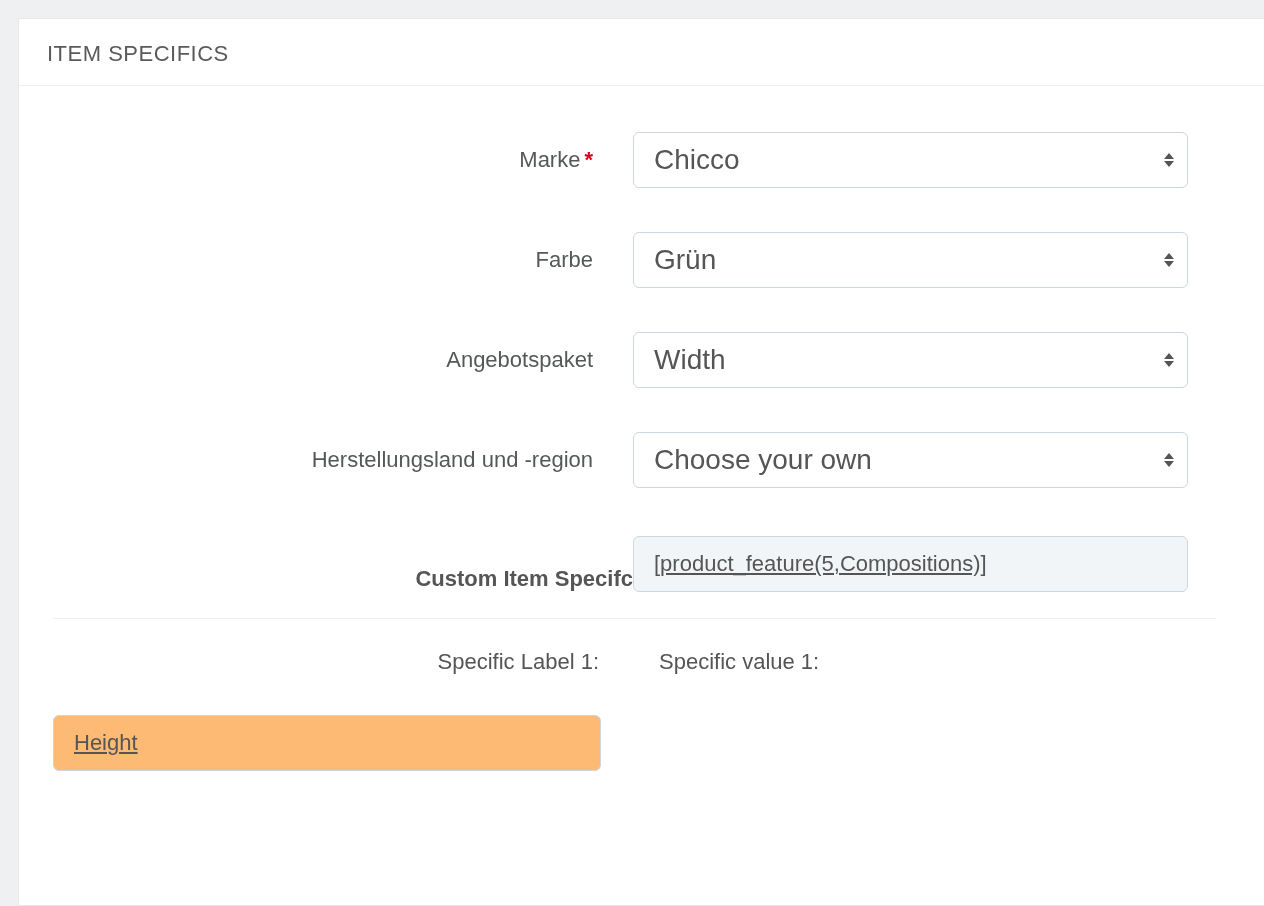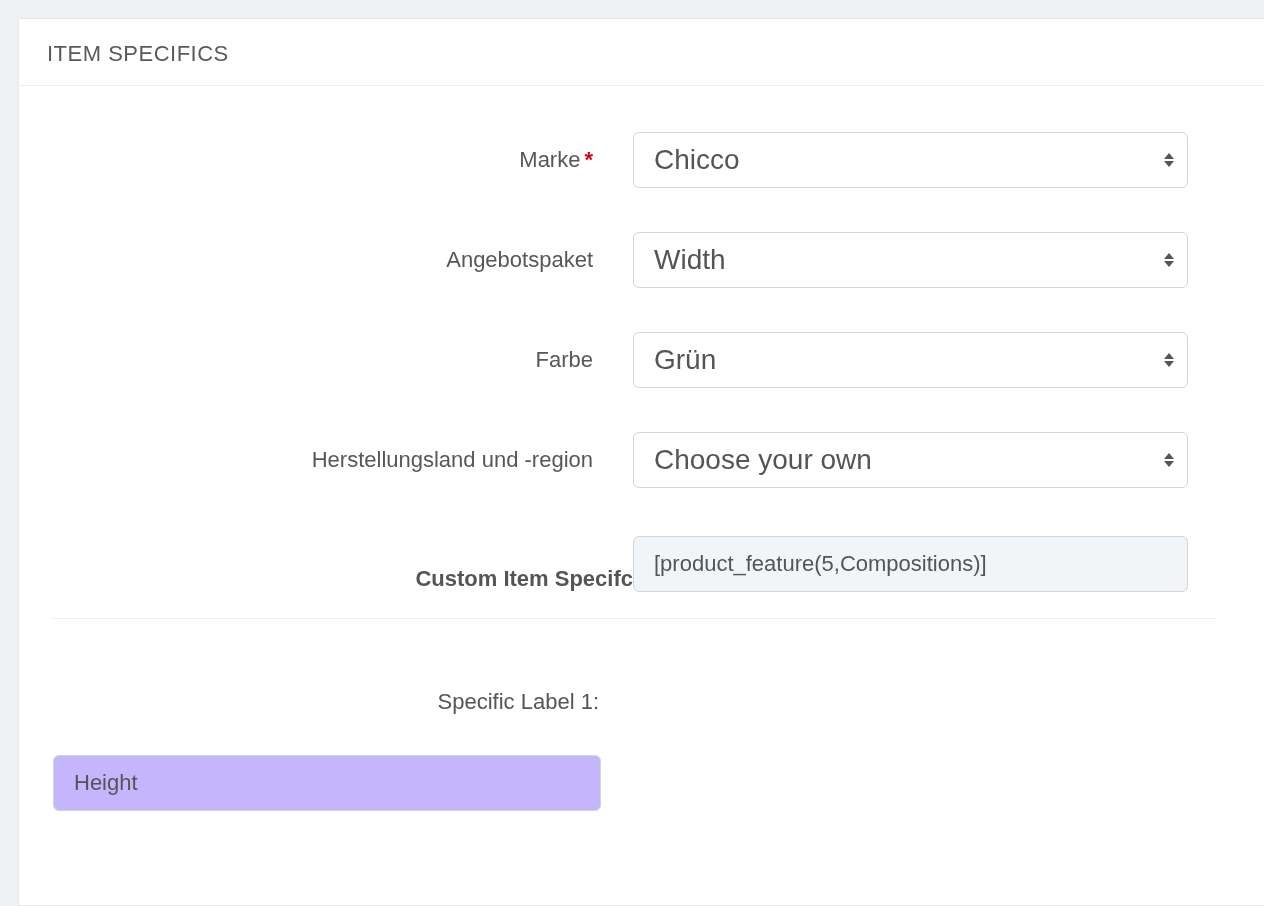--- a/index.html
+++ b/index.html
@@ -100,40 +100,41 @@
 .text-input {
   width: 555px;
   height: 56px;
   border: 1px solid #cfd6dc;
   border-radius: 6px;
   background: #f2f5f7;
   padding: 0 20px;
   font-size: 22px;
   color: #555;
   font-family: inherit;
+  text-decoration: underline;
 }
 .text-input.white {
-  background: #c4b5fd;
+  background: #fdba74;
 }
 .subsection-title {
   font-size: 22px;
   font-weight: 700;
   color: #555;
   margin-top: 30px;
   padding-bottom: 22px;
   text-align: right;
 }
 .divider {
   border-top: 1px solid #eee;
   margin-top: 10px;
 }
 .custom-labels-row {
   display: flex;
   gap: 56px;
-  margin-top: 70px;
+  margin-top: 30px;
 }
 .custom-labels-row .cl {
   font-size: 22px;
   color: #555;
 }
 .cl1 { width: 548px; text-align: right; padding-right: 2px; }
 .cl2 { width: 555px; text-align: left; padding-left: 2px; }
 .custom-inputs-row {
   display: flex;
   gap: 56px;
@@ -163,37 +164,37 @@
           <input type="text" readonly="" class="select-input" value="Chicco" style="">
           <div class="select-arrows">
               <div class="arr-up"></div>
               <div class="arr-down"></div>
             </div>
         </div>
       </div>
     </div>
 
     <div class="form-row">
+      <div class="label-col">Farbe</div>
+      <div class="control-col">
+        <div class="select-wrap">
+          <input type="text" readonly="" class="select-input" value="Grün" style="">
+          <div class="select-arrows">
+              <div class="arr-up"></div>
+              <div class="arr-down"></div>
+            </div>
+        </div>
+      </div>
+    </div>
+
+    <div class="form-row">
       <div class="label-col">Angebotspaket</div>
       <div class="control-col">
         <div class="select-wrap">
           <input type="text" readonly="" class="select-input" value="Width" style="">
-          <div class="select-arrows">
-              <div class="arr-up"></div>
-              <div class="arr-down"></div>
-            </div>
-        </div>
-      </div>
-    </div>
-
-    <div class="form-row">
-      <div class="label-col">Farbe</div>
-      <div class="control-col">
-        <div class="select-wrap">
-          <input type="text" readonly="" class="select-input" value="Grün" style="">
           <div class="select-arrows">
               <div class="arr-up"></div>
               <div class="arr-down"></div>
             </div>
         </div>
       </div>
     </div>
 
     <div class="form-row">
       <div class="label-col">Herstellungsland und -region</div>
@@ -214,20 +215,21 @@
       </div>
       <div class="control-col">
         <input type="text" class="text-input" value="[product_feature(5,Compositions)]" style="">
       </div>
     </div>
 
     <div class="divider" style="margin-top:26px;"></div>
 
     <div class="custom-labels-row">
       <div class="cl cl1">Specific Label 1:</div>
+      <div class="cl cl2">Specific value 1:</div>
     </div>
 
     <div class="custom-inputs-row">
       <input type="text" class="text-input white" value="Height" style="">
     </div>
 
   </div>
 </div>
 
 </body></html>

